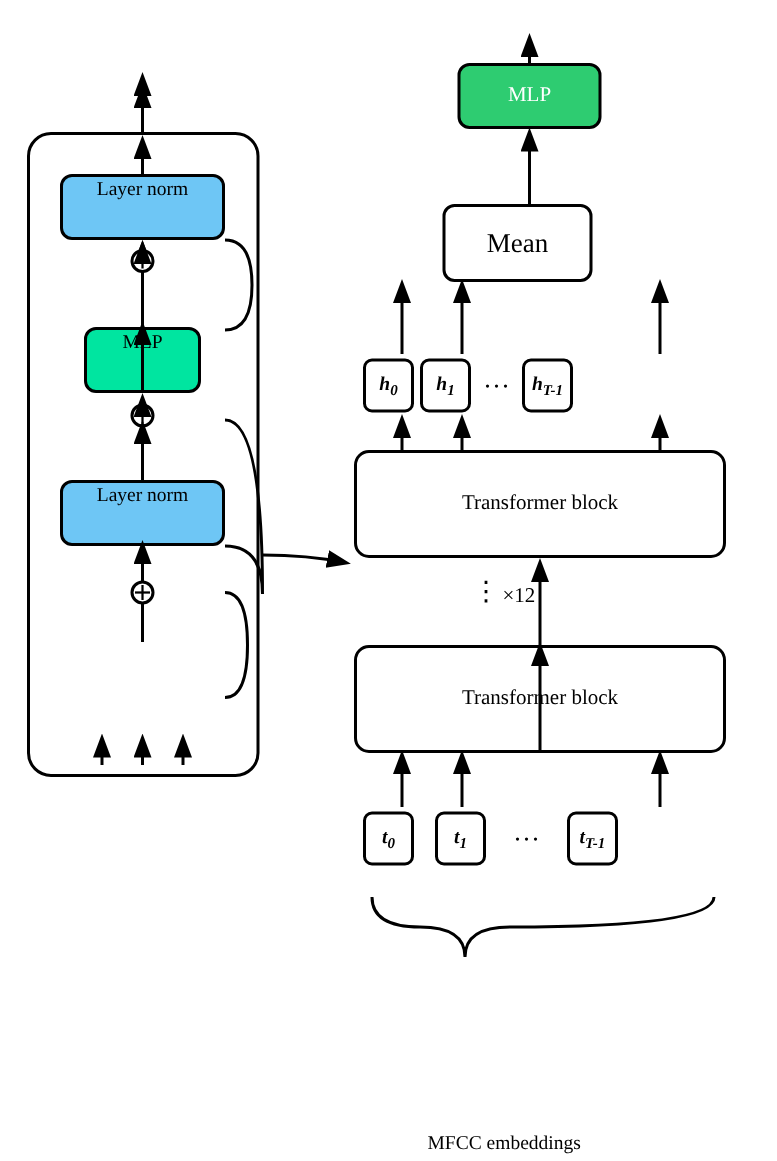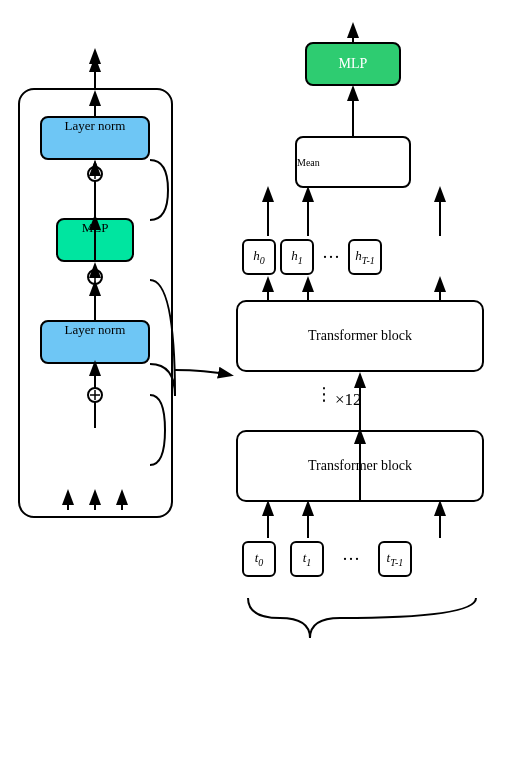--- a/index.html
+++ b/index.html
@@ -102,27 +102,28 @@
       font-size: 14px;
       color: white;
     }
 
     
     .node-mean {
       background: white;
       position: absolute;
       top: 136px;
       left: 295px;
-      width: 116px;
+      width: 100px;
       height: 52px;
       border: 2px solid #000;
       border-radius: 8px;
       display: flex;
       align-items: center;
-      font-size: 10px;
+      justify-content: center;
+      font-size: 18px;
     }
 
     
     .h-tokens {
       position: absolute;
       top: 236px;
       left: 242px;
       width: 240px;
       height: 42px;
       display: flex;
@@ -157,21 +158,21 @@
       align-items: center;
       justify-content: center;
       font-size: 14px;
     }
 
     
     .times-12 {
       position: absolute;
       top: 390px;
       left: 335px;
-      font-size: 17px;
+      font-size: 14px;
     }
 
     
     .vdots {
       position: absolute;
       top: 385px;
       left: 315px;
       font-size: 18px;
       line-height: 1;
     }
@@ -216,21 +217,21 @@
     
     svg.arrows-overlay {
       position: absolute;
       top: 0; left: 0;
       width: 518px;
       height: 774px;
       pointer-events: none;
     }
 
     
-    .math { font-style: italic; font-weight: normal; font-family: serif; }
+    .math { font-style: italic; font-weight: bold; font-family: serif; }
     sub { font-size: 10px; }
   </style>
 </head>
 <body>
 
 <div class="diagram">
 
   <div class="left-outer-box"></div>
 
   <div class="node node-layer-norm-top" style="left:40px; top:116px; width:110px; height:44px; position:absolute;">
@@ -291,20 +292,23 @@
     </div>
     <div class="token-box">
       <span class="math">t<sub>1</sub></span>
     </div>
     <div style="font-size:18px; padding: 0 4px; display:flex; align-items:center;">···</div>
     <div class="token-box">
       <span class="math">t<sub>T-1</sub></span>
     </div>
   </div>
 
+  <div class="brace-label">
+    <span>MFCC embeddings</span>
+  </div>
 
   <svg class="arrows-overlay" xmlns="http://www.w3.org/2000/svg">
     <defs>
       <marker id="arrow" markerWidth="8" markerHeight="8" refX="6" refY="3" orient="auto">
         <path d="M0,0 L0,6 L8,3 z" fill="#000"></path>
       </marker>
       <marker id="arrow-sm" markerWidth="6" markerHeight="6" refX="5" refY="2.5" orient="auto">
         <path d="M0,0 L0,5 L6,2.5 z" fill="#000"></path>
       </marker>
     </defs>

